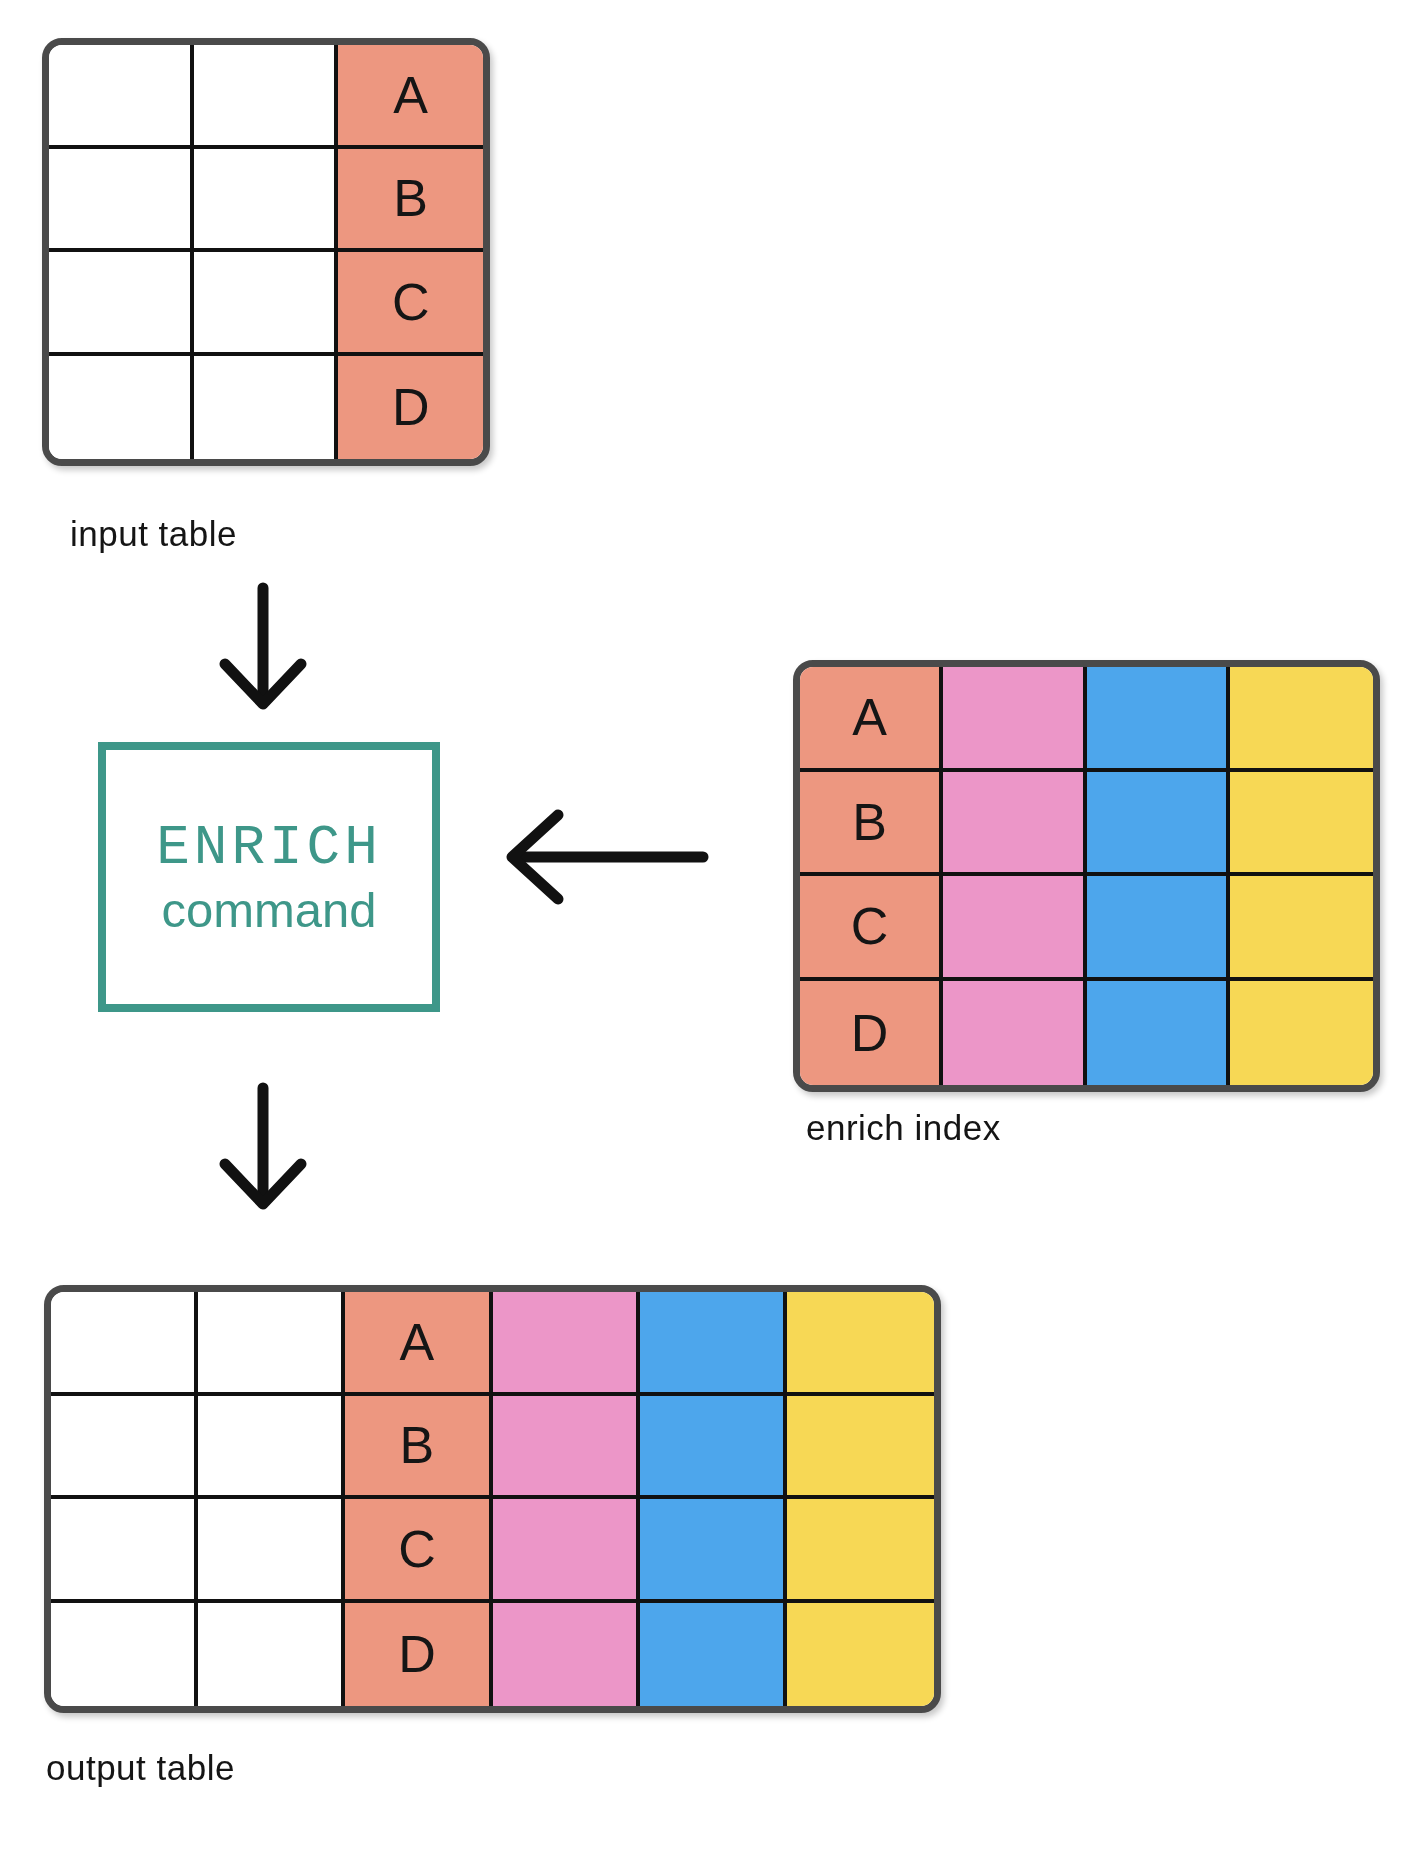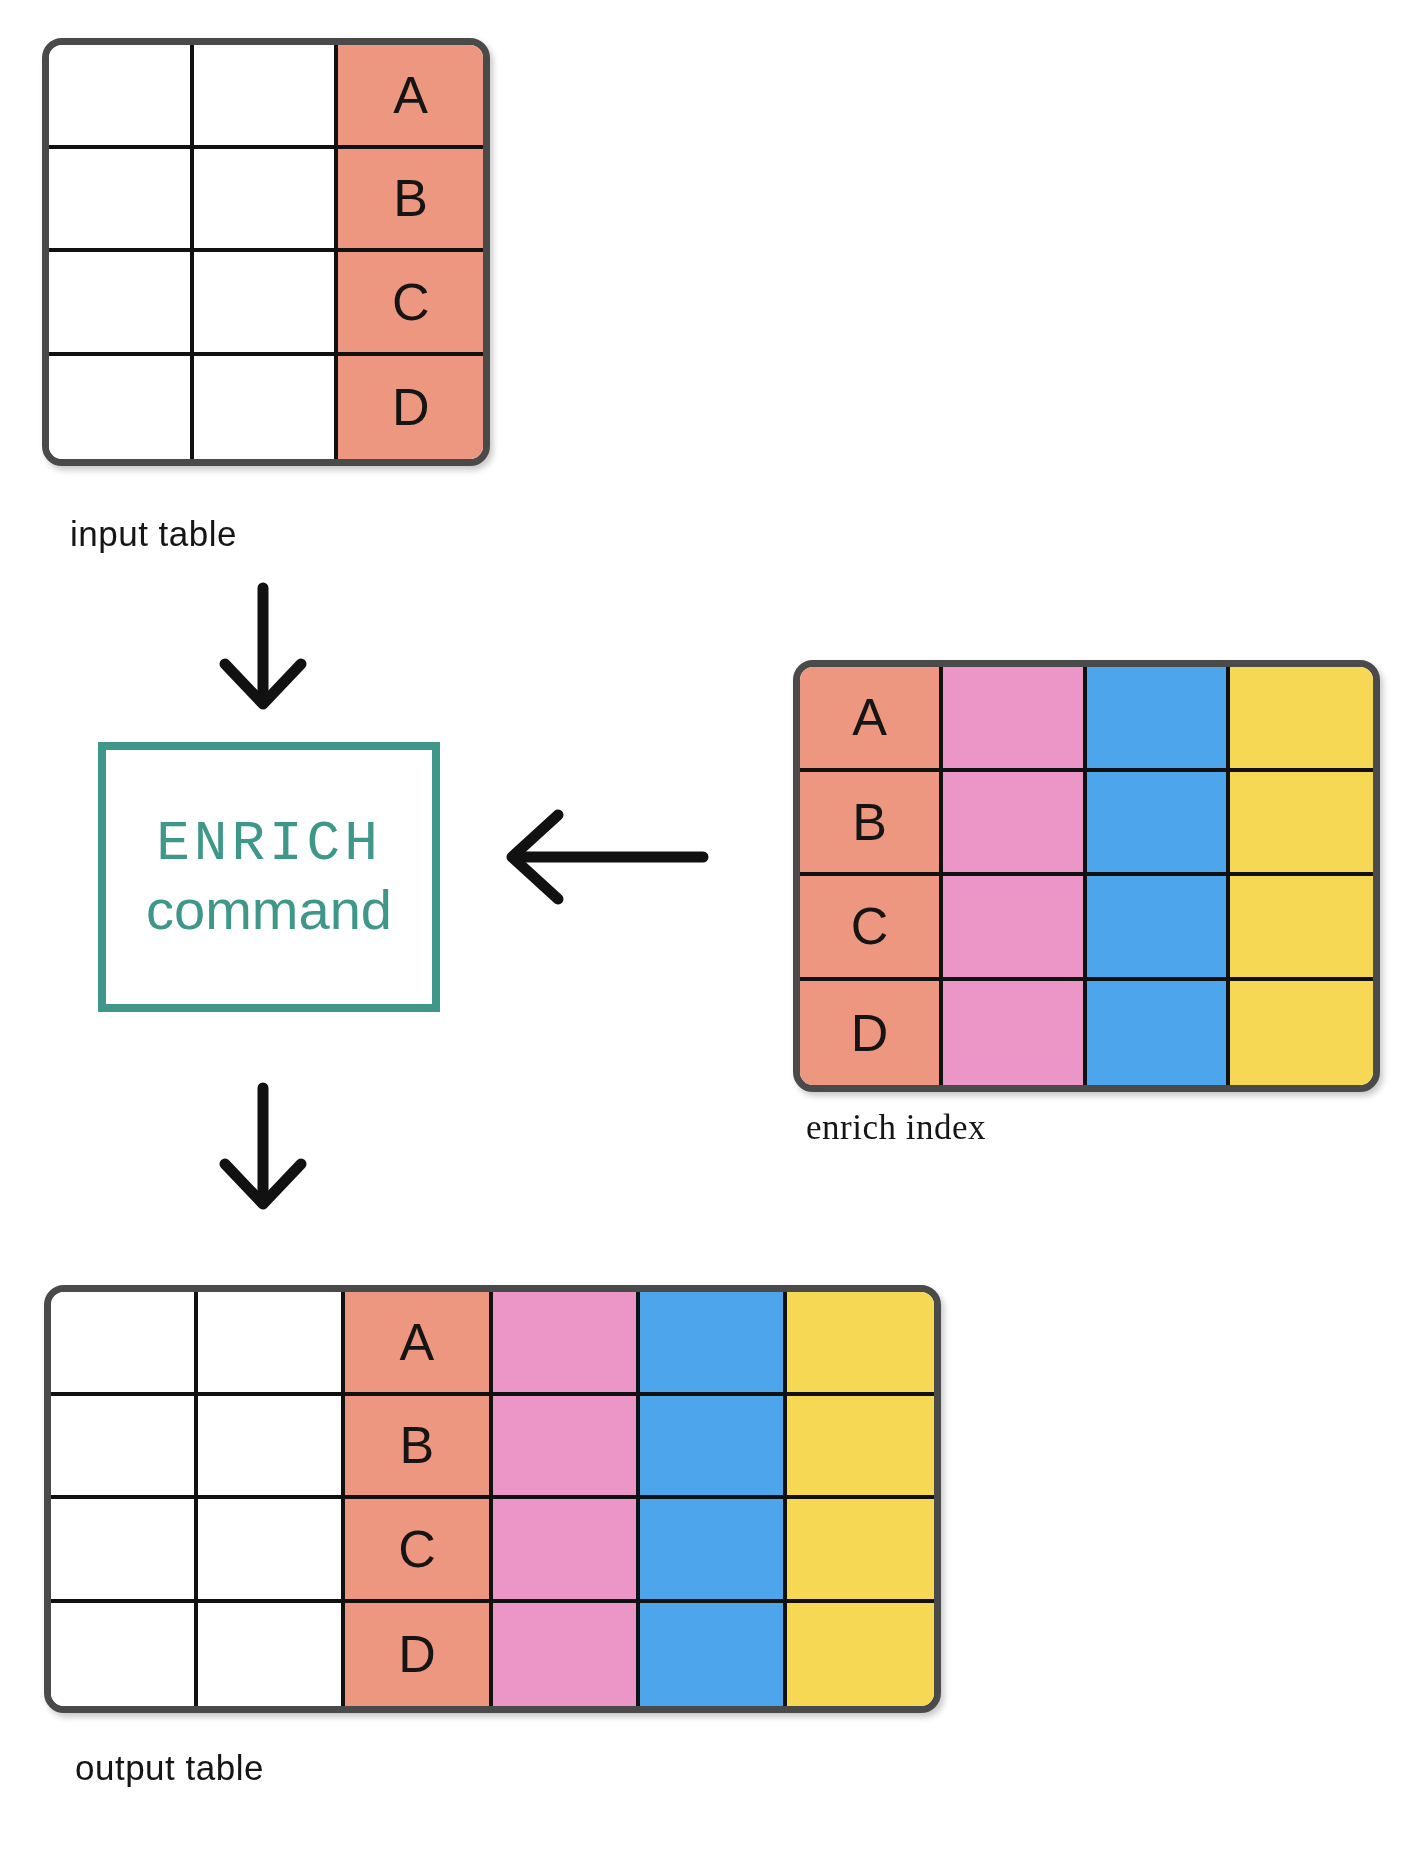--- a/index.html
+++ b/index.html
@@ -39,35 +39,35 @@
   #output-table{left:44px; top:1285px; width:897px; height:428px;
     grid-template-columns:repeat(6,1fr); grid-template-rows:repeat(4,1fr);}
   #output-table .cell:nth-child(6n){border-right:none;}
   #output-table .cell:nth-child(n+19){border-bottom:none;}
 
   .diagram-label{
     position:absolute; font-size:35px; line-height:1.15; color:var(--ink);
     white-space:nowrap; letter-spacing:0.5px;
   }
   #input-label{left:70px; top:514px;}
-  #enrich-label{left:806px; top:1108px;font-family:Liberation Serif, serif;}
-  #output-label{left:75px; top:1748px;}
+  #enrich-label{left:806px; top:1108px;}
+  #output-label{left:46px; top:1748px;}
 
   #enrich-box{
     position:absolute; left:98px; top:742px; width:342px; height:270px;
     box-sizing:border-box; border:8px solid var(--teal); background:#fff;
     display:flex; flex-direction:column; align-items:center; justify-content:center;
     gap:10px;
   }
   #enrich-box .cmd-title{
     font-family:"Liberation Mono","DejaVu Sans Mono",monospace;
     font-size:56px; letter-spacing:4px; color:var(--teal); line-height:1;text-align:right;
   }
   #enrich-box .cmd-sub{
-    font-size:56px; color:var(--teal); line-height:1;
+    font-size:49px; color:var(--teal); line-height:1;
   }
   .arrow{position:absolute;}
   .arrow svg{display:block;}
 </style>
 </head>
 <body>
 
 <div id="canvas">
 
   <div id="input-table" class="tbl">

